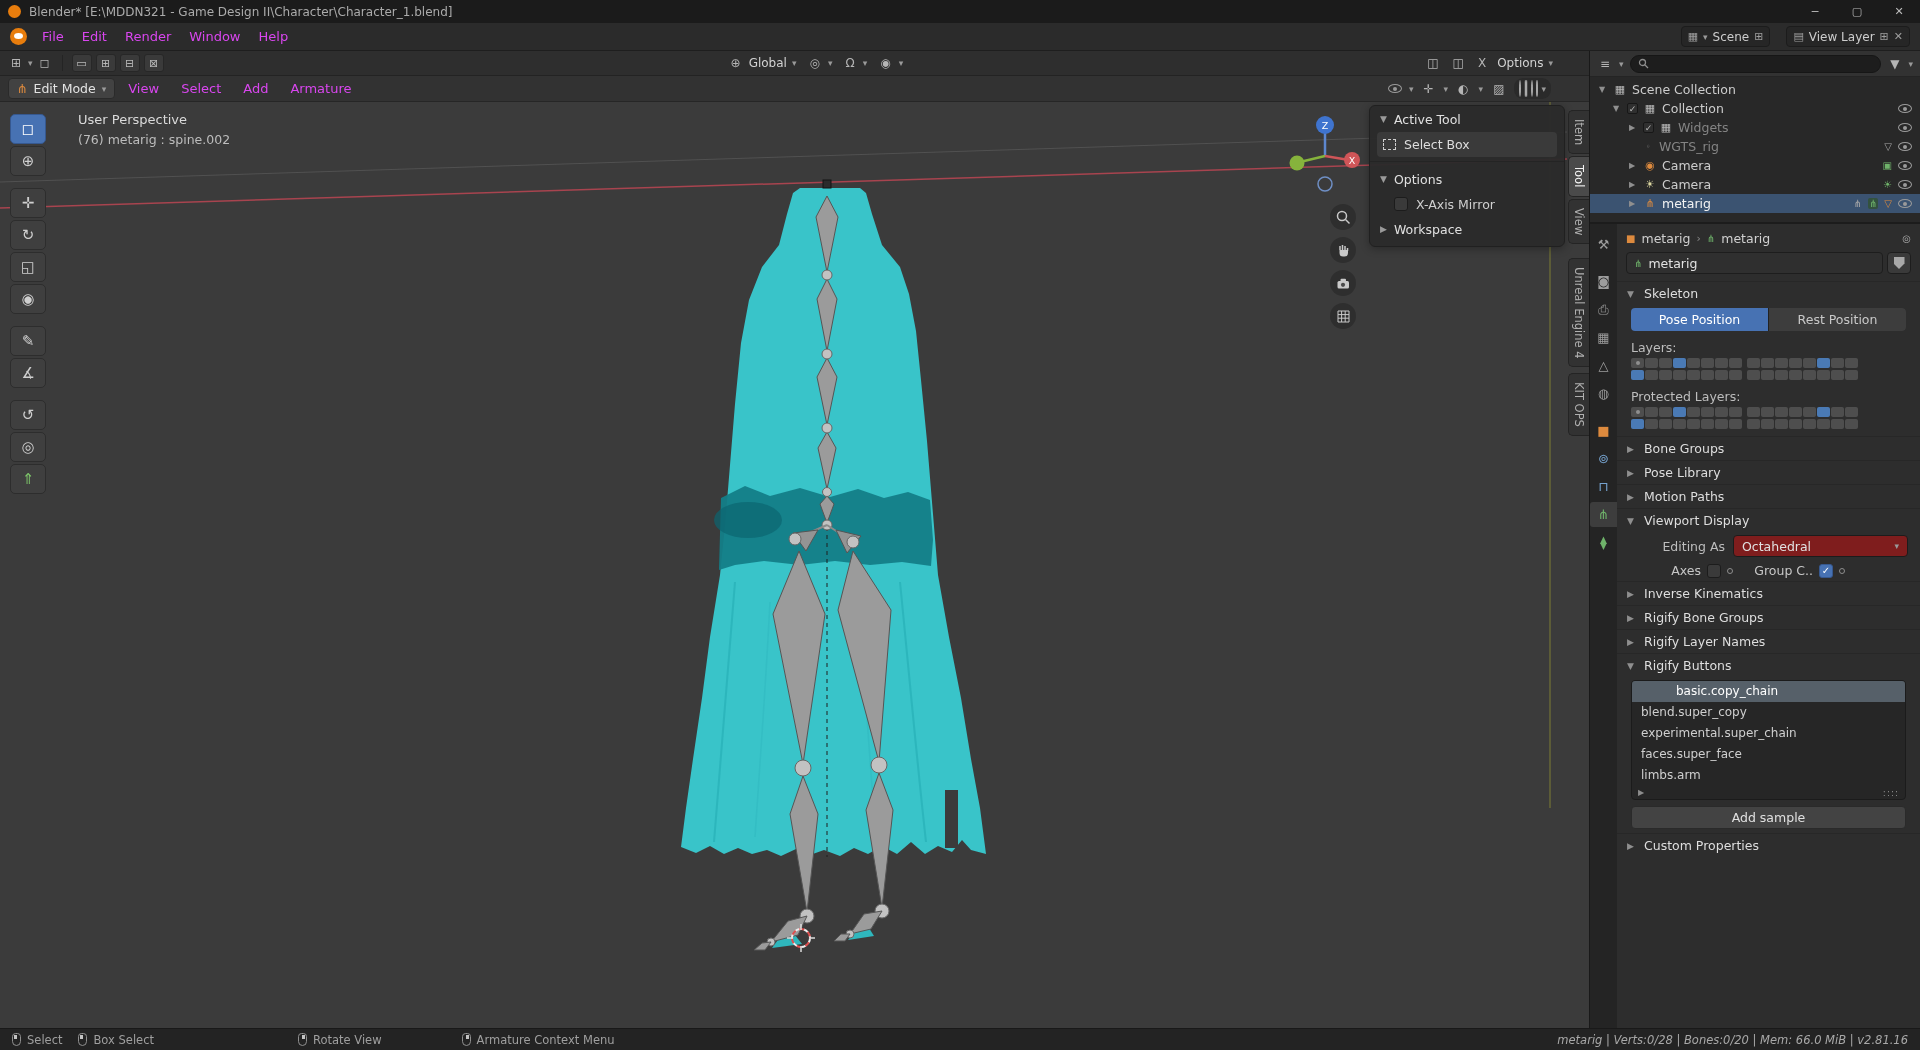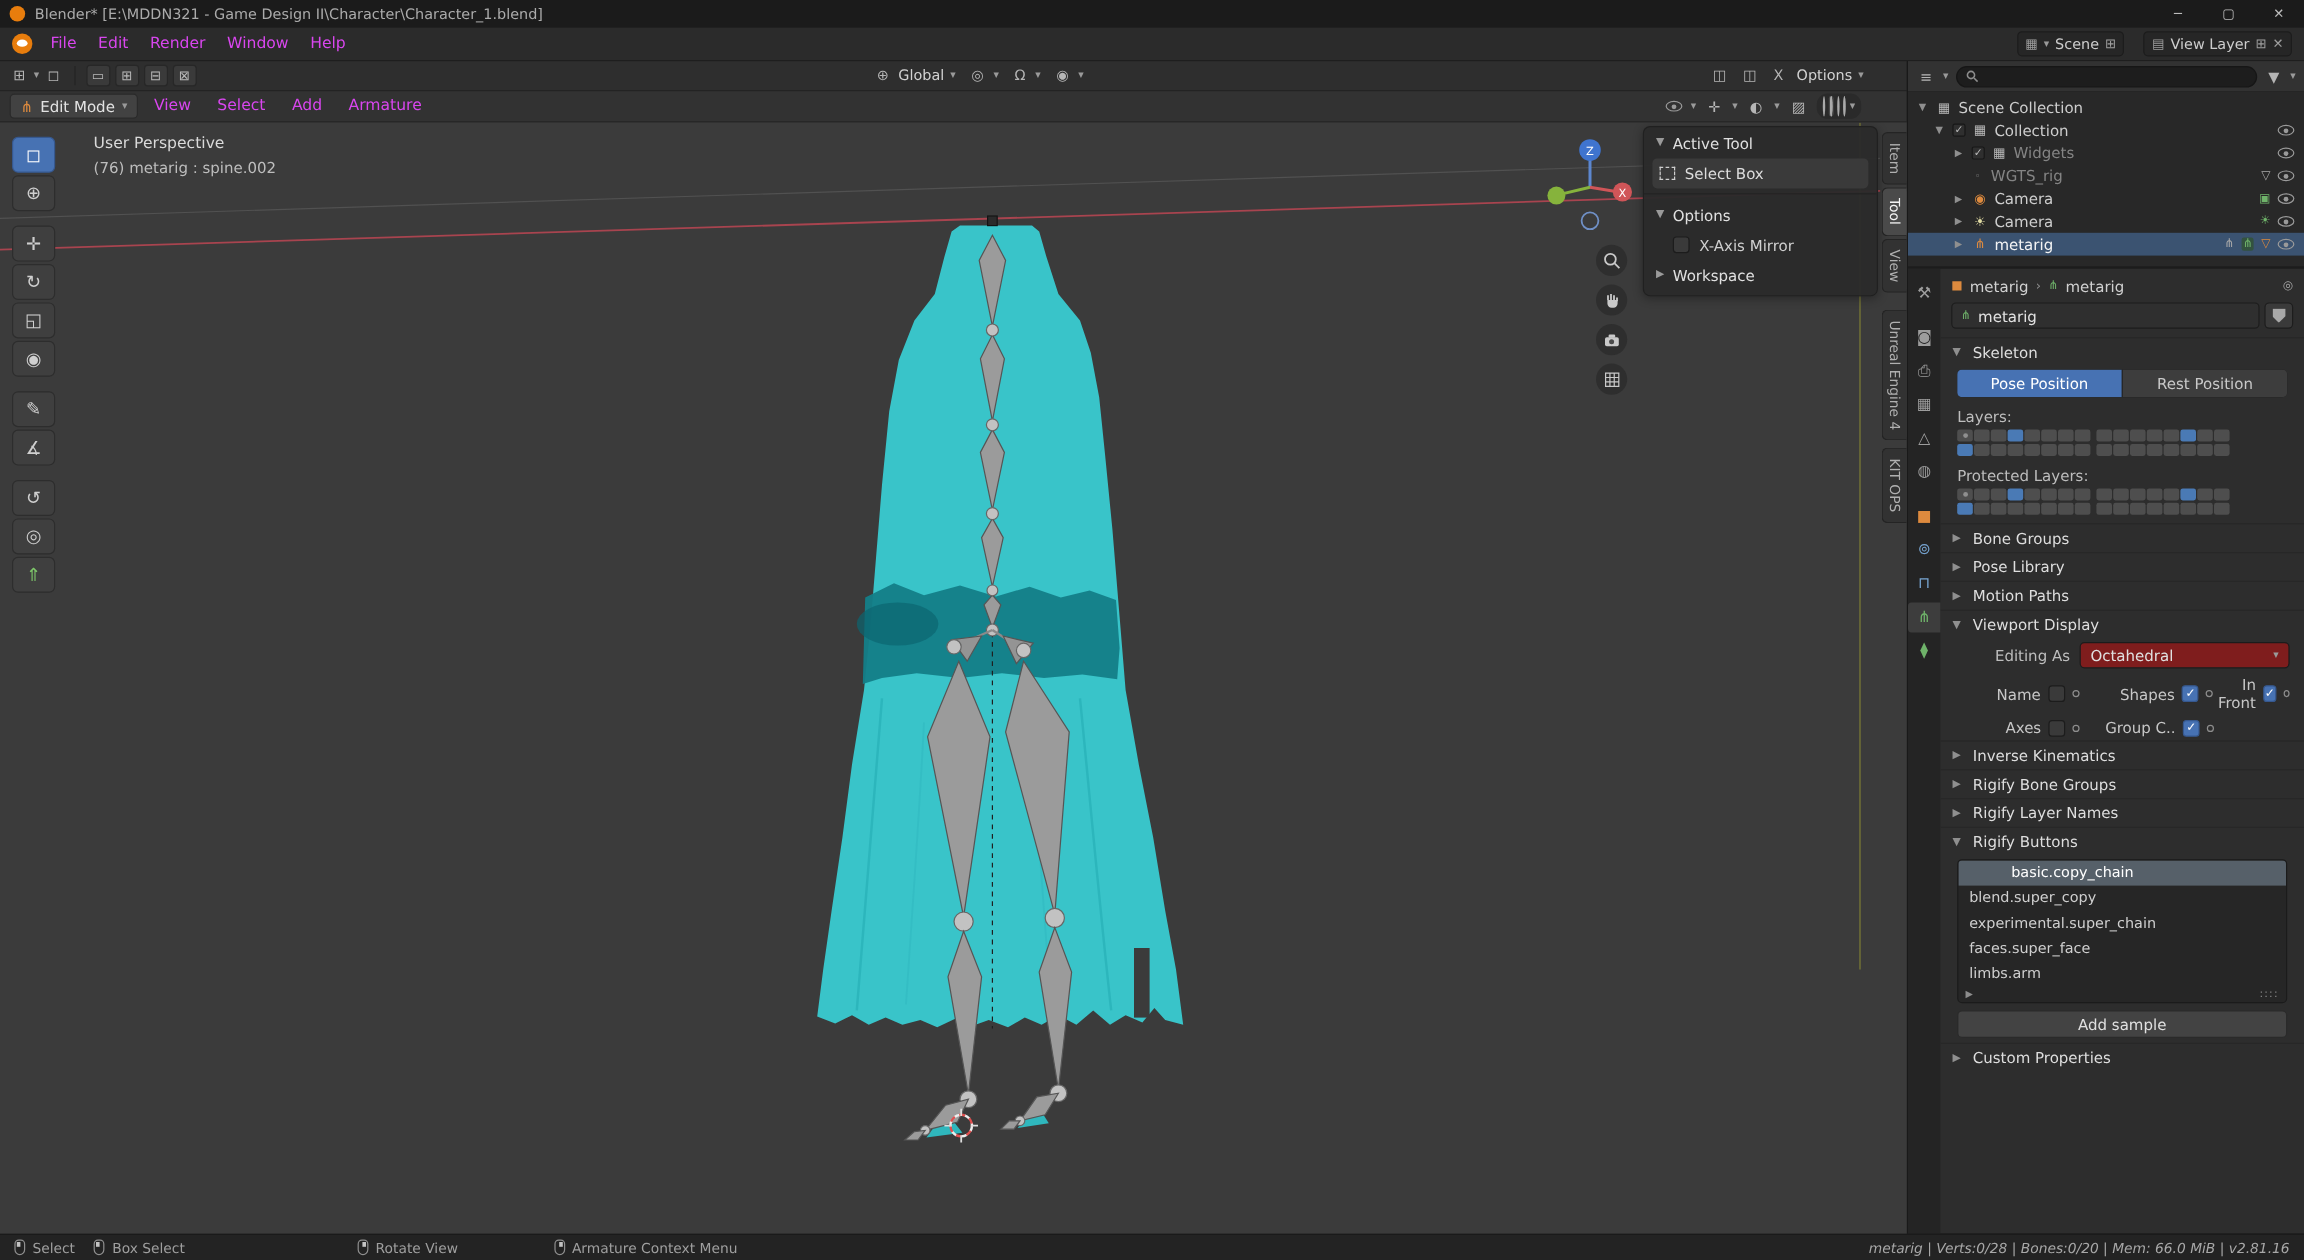--- a/index.html
+++ b/index.html
@@ -711,37 +711,20 @@
           </div>
           <div class="vd-row">
             <span class="rlabel">Editing As</span>
             <span class="dropdown">
               <span class="val">Octahedral</span>
               <span class="chev">▾</span>
             </span>
           </div>
           <div class="checks">
             <span class="chk-col c1">
-              <span class="clabel">Name</span>
-              <span class="cb"></span>
-              <span class="deco"></span>
-            </span>
-            <span class="chk-col c2">
-              <span class="clabel">Shapes</span>
-              <span class="cb checked"></span>
-              <span class="deco"></span>
-            </span>
-            <span class="chk-col c3">
-              <span class="clabel">In Front</span>
-              <span class="cb checked"></span>
-              <span class="deco"></span>
-            </span>
-          </div>
-          <div class="checks">
-            <span class="chk-col c1">
               <span class="clabel">Axes</span>
               <span class="cb"></span>
               <span class="deco"></span>
             </span>
             <span class="chk-col c2">
               <span class="clabel">Group C..</span>
               <span class="cb checked"></span>
               <span class="deco"></span>
             </span>
           </div>

